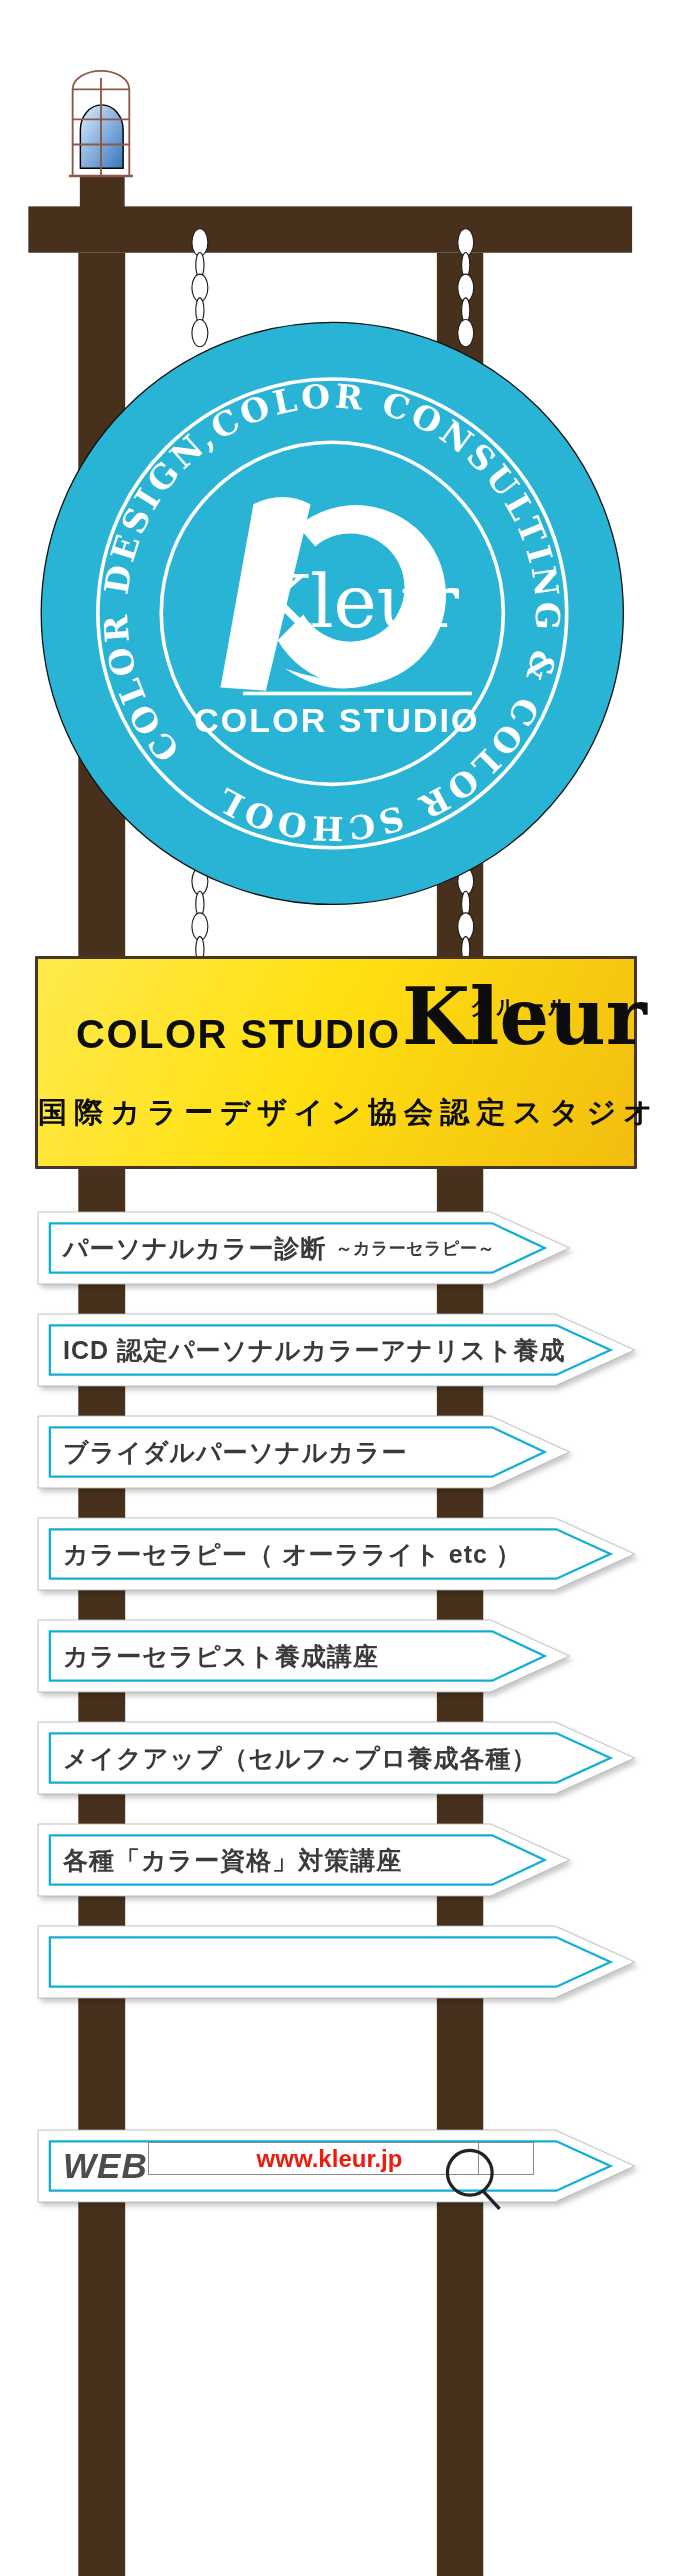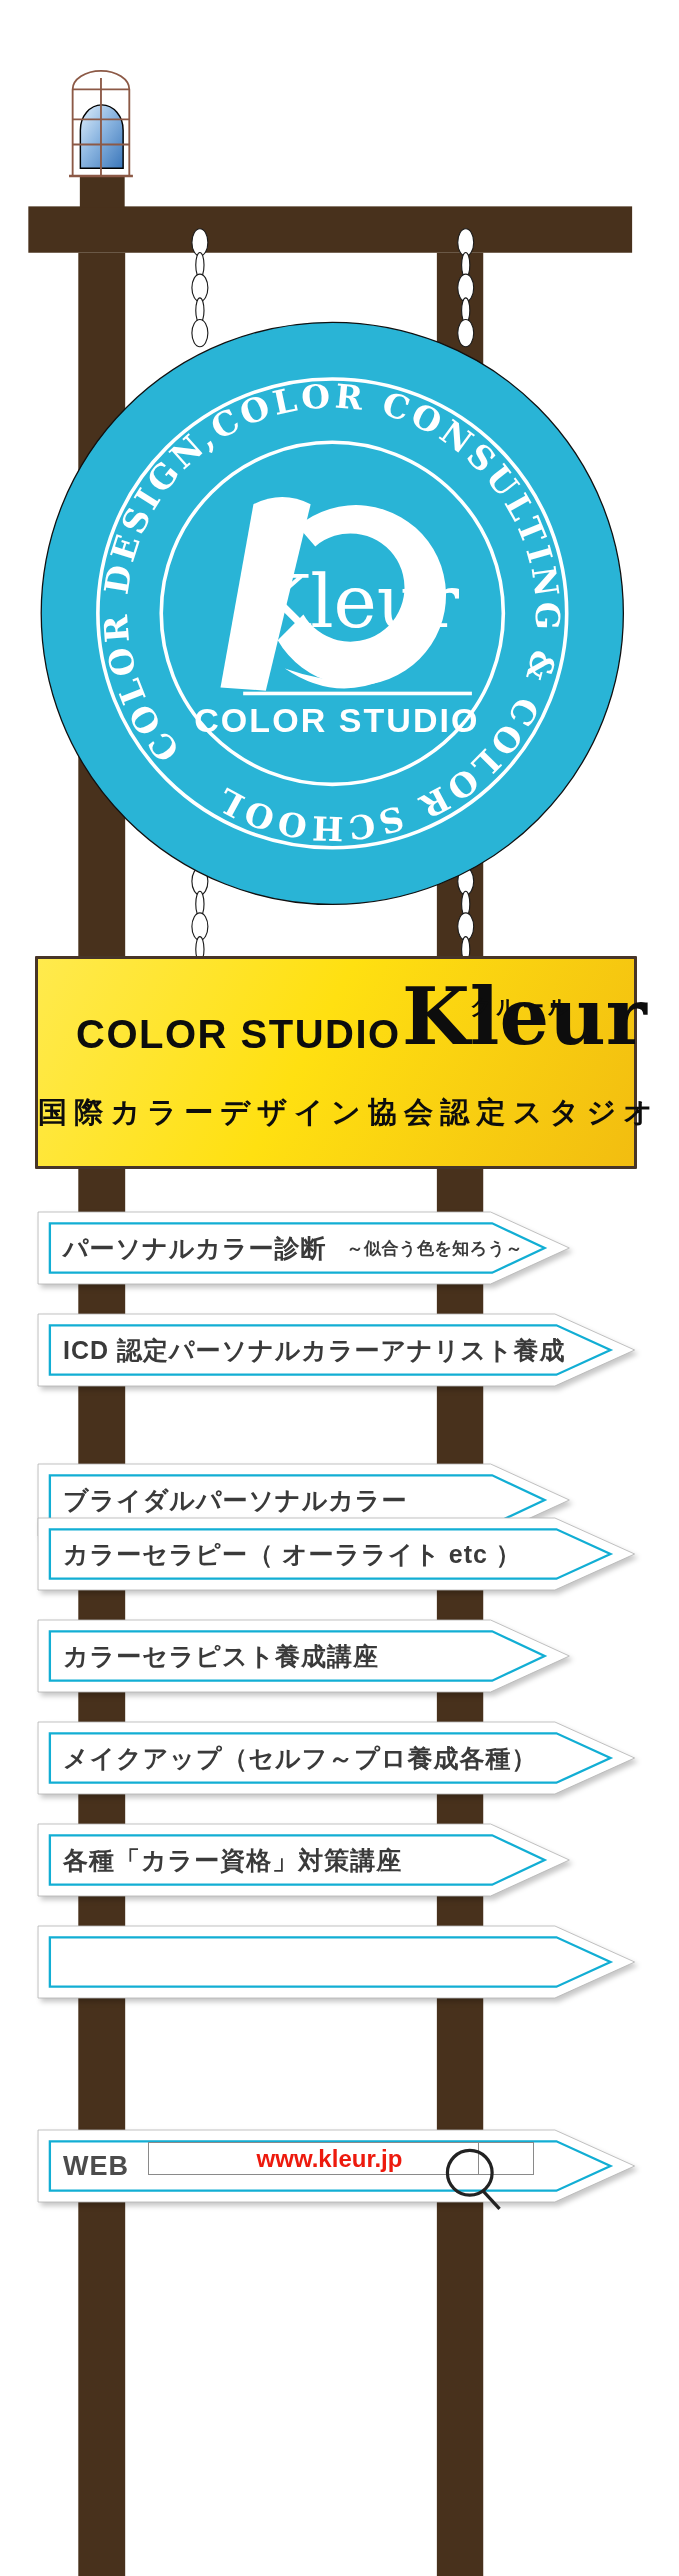--- a/index.html
+++ b/index.html
@@ -20,27 +20,27 @@
   .plate-cert{position:absolute;left:0;top:139px;width:100%;text-align:right;font-weight:700;
               font-size:29px;line-height:1;letter-spacing:7.2px;color:#0d0d0d;white-space:nowrap;}
 
   
   .row{position:absolute;left:0;width:679px;height:72px;}
   .row svg{position:absolute;left:0;top:0;width:649px;height:72px;overflow:visible;}
   .row .body{fill:#ffffff;stroke:#b3b3b3;stroke-width:1.6;
              filter:drop-shadow(6px 7px 5px rgba(0,0,0,0.22));}
   .row .inner{fill:none;stroke:#12aed4;stroke-width:4.5;}
   .row-label{position:absolute;left:63px;top:0;height:72px;display:flex;align-items:center;
-             gap:20px;font-weight:700;font-size:25px;color:#3a3a3a;letter-spacing:1px;white-space:nowrap;}
+             gap:9px;font-weight:700;font-size:25px;color:#3a3a3a;letter-spacing:1px;white-space:nowrap;}
   .row-note{font-size:17px;font-weight:700;letter-spacing:0.5px;}
-  .r1{top:1212px}.r2{top:1314px}.r3{top:1464px}.r4{top:1518px}.r5{top:1620px}
+  .r1{top:1212px}.r2{top:1314px}.r3{top:1416px}.r4{top:1518px}.r5{top:1620px}
   .r6{top:1722px}.r7{top:1824px}.r8{top:1926px}.r9{top:2028px}.r10{top:2130px}
 
   
-  .web-label{color:#4c4c4c;font-size:27px;letter-spacing:1px;font-weight:700;}
+  .web-label{color:#4c4c4c;font-size:35px;letter-spacing:1px;font-weight:700;font-style:italic;}
   .search-box{position:absolute;left:148px;top:12.4px;width:386px;height:33px;background:#ffffff;
               border:1px solid #8a8a8a;box-sizing:border-box;display:flex;padding-left:32px;}
   .search-input{width:297px;height:100%;display:flex;align-items:center;justify-content:center;}
   .search-url{color:#ed1a0d;font-weight:700;font-size:24px;letter-spacing:0;white-space:nowrap;}
   .search-btn{flex:1;border-left:1px solid #8a8a8a;display:flex;align-items:center;justify-content:center;}
 </style>
 </head>
 <body>
 
 <div id="stage">
@@ -123,21 +123,21 @@
     <span class="plate-cert">国際カラーデザイン協会認定スタジオ</span>
   </div>
 
   <div class="row r1">
     <svg viewBox="0 0 1260 140">
         <polygon class="body" points="73,0 953,0 1106,70 953,140 73,140"></polygon>
         <polygon class="inner" points="96,22 956,22 1058,70 956,118 96,118"></polygon>
       </svg>
     <div class="row-label">
         <span>パーソナルカラー診断</span>
-        <span class="row-note">～似合う色を知ろう～</span>
+        <span class="row-note">～カラーセラピー～</span>
       </div>
   </div>
 
   <div class="row r2">
     <svg viewBox="0 0 1260 140">
         <polygon class="body" points="73,0 1078,0 1233,70 1078,140 73,140"></polygon>
         <polygon class="inner" points="96,22 1081,22 1186,70 1081,118 96,118"></polygon>
       </svg>
     <div class="row-label">
         <span>ICD 認定パーソナルカラーアナリスト養成</span>

